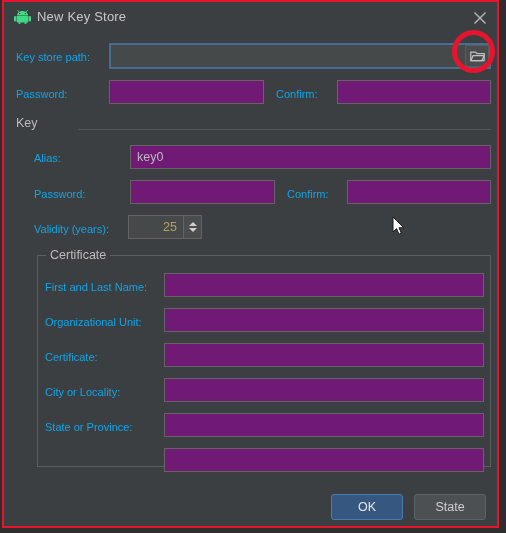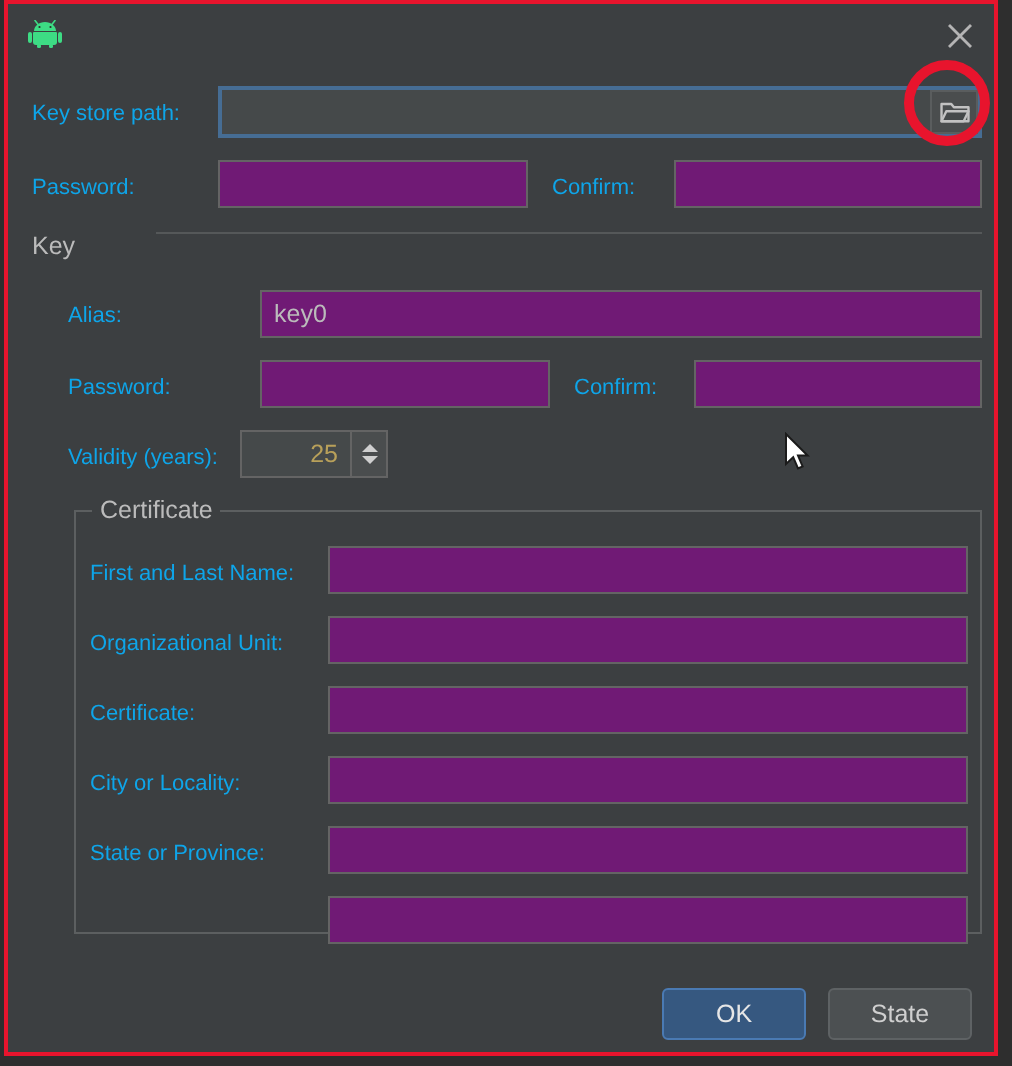--- a/index.html
+++ b/index.html
@@ -129,21 +129,21 @@
     border-radius: 50%;
     box-sizing: border-box;
     z-index: 40;
     pointer-events: none;
   }
 
   
   .section-head {
     position: absolute;
     display: flex;
-    align-items: flex-start;
+    align-items: flex-end;
     width: 100%;
     gap: 32px;
   }
   .section-head .sh-label {
     font-size: 12.5px;
     color: #bbbbbb;
     padding-right: 8px;
     white-space: nowrap;
   }
   .section-head .sh-line {
@@ -265,20 +265,21 @@
             <rect x="21" y="24" width="4" height="4" rx="1.5"></rect>
           </g>
           <g stroke="#3ddc84" stroke-width="1.6" stroke-linecap="round">
             <line x1="7" y1="0.5" x2="10.5" y2="5"></line>
             <line x1="27" y1="0.5" x2="23.5" y2="5"></line>
           </g>
           <circle cx="11.5" cy="7" r="1.1" fill="#2e2e2e"></circle>
           <circle cx="22.5" cy="7" r="1.1" fill="#2e2e2e"></circle>
         </svg>
       </span>
+      <span class="title-text">New Key Store</span>
       <span class="close-btn">
         <svg viewBox="0 0 18 18" width="18" height="18">
           <line x1="3.5" y1="3.5" x2="14.5" y2="14.5" stroke="#b4b4b4" stroke-width="1.4"></line>
           <line x1="14.5" y1="3.5" x2="3.5" y2="14.5" stroke="#b4b4b4" stroke-width="1.4"></line>
         </svg>
       </span>
     </div>
 
     <div class="lbl" style="left:12px; top:47px;">Key store path:</div>
     <div class="field focused" style="left:105px; top:41px; width:382px;"></div>
@@ -303,21 +304,21 @@
     <div class="lbl" style="left:30px; top:148px;">Alias:</div>
     <div class="field" style="left:126px; top:143px; width:361px;">key0</div>
 
     <div class="lbl" style="left:30px; top:184px;">Password:</div>
     <div class="field" style="left:126px; top:178px; width:145px;"></div>
 
     <div class="lbl" style="left:283px; top:184px;">Confirm:</div>
     <div class="field" style="left:343px; top:178px; width:144px;"></div>
 
     <div class="lbl" style="left:30px; top:219px;">Validity (years):</div>
-    <div class="spinner" style="left:116px; top:213px;border-radius:9px;">
+    <div class="spinner" style="left:124px; top:213px;border-radius:9px;">
       <div class="spinner-text">25</div>
       <div class="spinner-btns">
         <span class="tri-up"></span>
         <span class="tri-down"></span>
       </div>
     </div>
 
     <div class="groupbox" style="left:33px; top:253px; width:454px; height:212px;">
       <span class="groupbox-title">Certificate</span>
 

